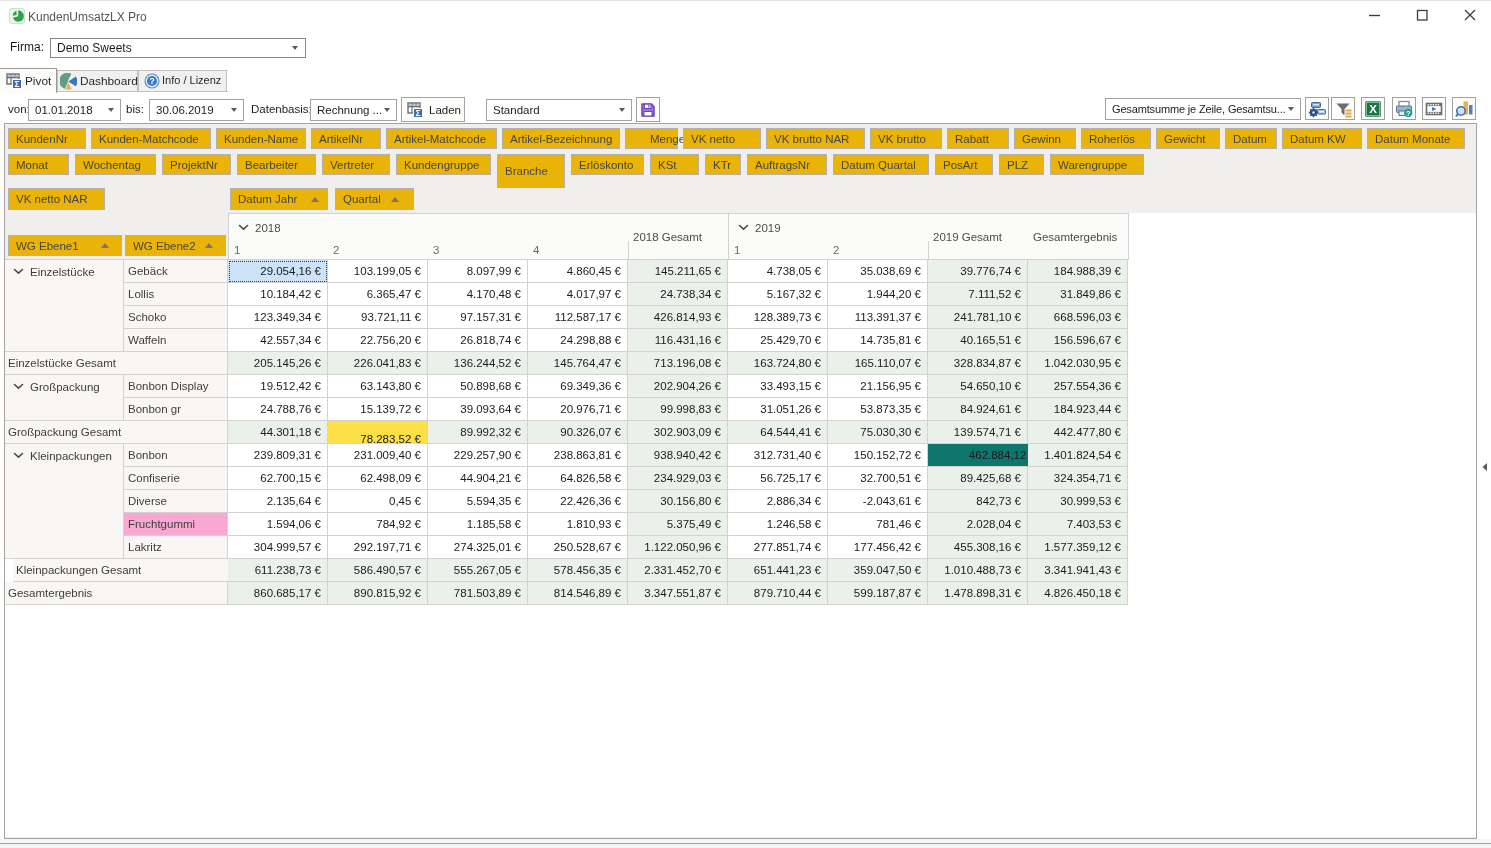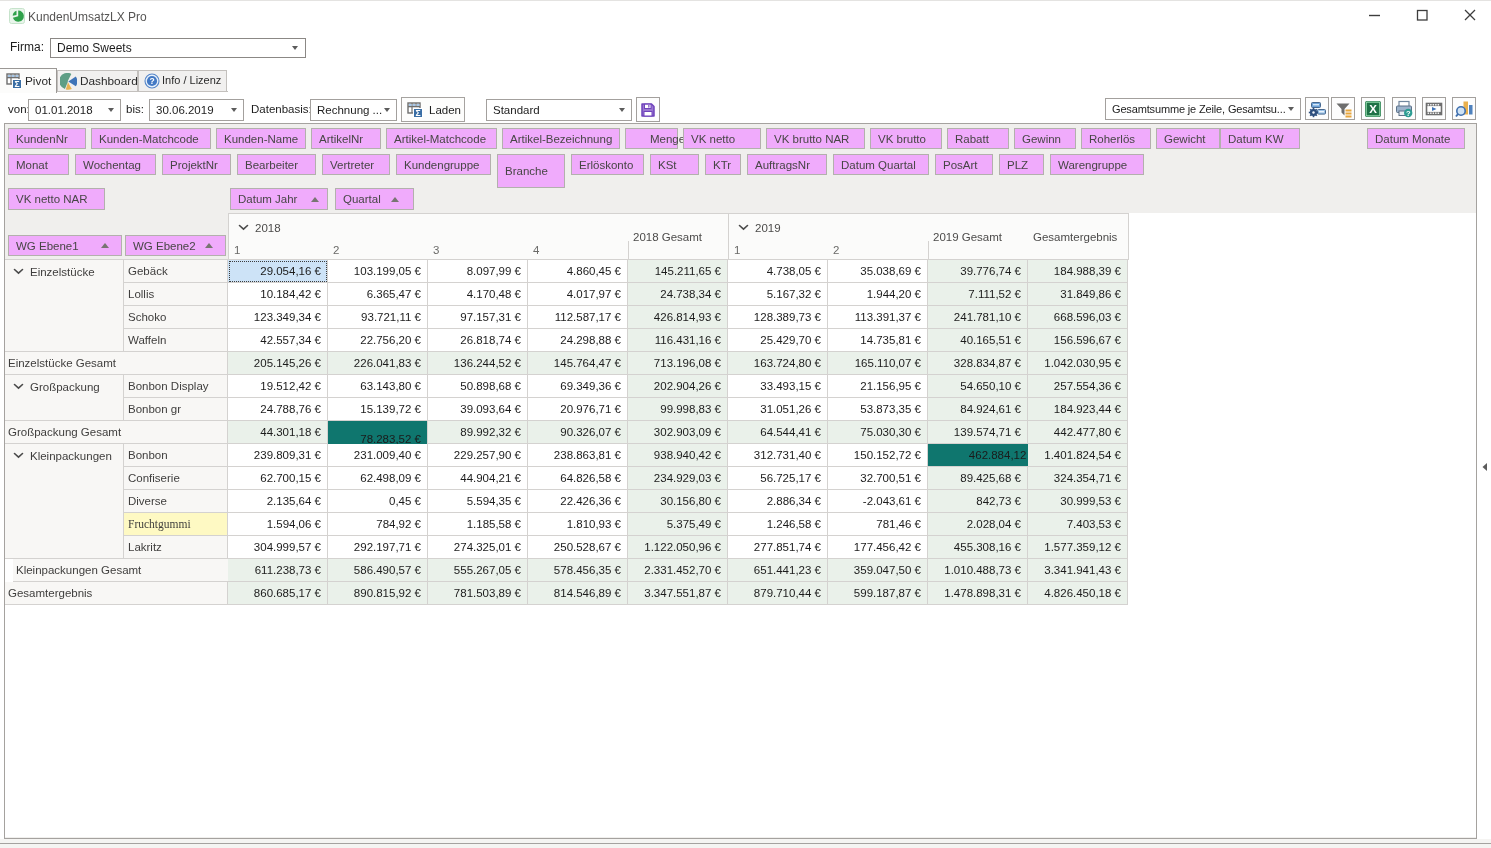--- a/index.html
+++ b/index.html
@@ -1,18 +1,18 @@
 <!DOCTYPE html>
 <html><head><meta charset="utf-8">
 <style>
 html,body{margin:0;padding:0;}
 body{width:1491px;height:848px;position:relative;overflow:hidden;background:#ffffff;
  font-family:"Liberation Sans",sans-serif;font-size:11.5px;color:#222;}
 .a{position:absolute;box-sizing:border-box;}
-.fb{position:absolute;box-sizing:border-box;background:#f0abfc;border:1px solid #b3b0ad;
+.fb{position:absolute;box-sizing:border-box;background:#eab308;border:1px solid #b3b0ad;
  color:#474645;display:flex;align-items:center;padding-left:7px;font-size:11.5px;}
 .cell{position:absolute;box-sizing:border-box;border-right:1px solid #d4d2d0;border-bottom:1px solid #d4d2d0;
  display:flex;align-items:center;font-size:11.5px;}
 .num{justify-content:flex-end;padding-right:6px;background:#fff;color:#1b1b1b;}
 .combo{position:absolute;box-sizing:border-box;background:#fff;border:1px solid #a3a09d;
  display:flex;align-items:center;padding-left:6px;color:#1d1d1d;font-size:11.5px;}
 .arr{position:absolute;width:0;height:0;border-left:3.5px solid transparent;
  border-right:3.5px solid transparent;border-top:4px solid #5c5c5c;}
 .lbl{position:absolute;color:#1d1d1d;font-size:11.5px;}
 .tri-up{display:inline-block;width:0;height:0;border-left:4.5px solid transparent;
@@ -184,21 +184,21 @@
 <div class="fb" style="left:502px;top:128px;width:118px;height:21px;">Artikel-Bezeichnung</div>
 <div class="fb" style="left:625px;top:128px;width:53px;height:21px;padding-left:24px;">Menge</div>
 <div class="fb" style="left:683px;top:128px;width:78px;height:21px;">VK netto</div>
 <div class="fb" style="left:766px;top:128px;width:99px;height:21px;">VK brutto NAR</div>
 <div class="fb" style="left:870px;top:128px;width:72px;height:21px;">VK brutto</div>
 <div class="fb" style="left:947px;top:128px;width:62px;height:21px;">Rabatt</div>
 <div class="fb" style="left:1014px;top:128px;width:62px;height:21px;">Gewinn</div>
 <div class="fb" style="left:1081px;top:128px;width:70px;height:21px;">Roherlös</div>
 <div class="fb" style="left:1156px;top:128px;width:64px;height:21px;">Gewicht</div>
 <div class="fb" style="left:1225px;top:128px;width:52px;height:21px;">Datum</div>
-<div class="fb" style="left:1220px;top:128px;width:80px;height:21px;">Datum KW</div>
+<div class="fb" style="left:1282px;top:128px;width:80px;height:21px;">Datum KW</div>
 <div class="fb" style="left:1367px;top:128px;width:98px;height:21px;">Datum Monate</div>
 <div class="fb" style="left:8px;top:154px;width:61px;height:21px;">Monat</div>
 <div class="fb" style="left:75px;top:154px;width:81px;height:21px;">Wochentag</div>
 <div class="fb" style="left:162px;top:154px;width:69px;height:21px;">ProjektNr</div>
 <div class="fb" style="left:237px;top:154px;width:79px;height:21px;">Bearbeiter</div>
 <div class="fb" style="left:322px;top:154px;width:68px;height:21px;">Vertreter</div>
 <div class="fb" style="left:396px;top:154px;width:95px;height:21px;">Kundengruppe</div>
 <div class="fb" style="left:497px;top:154px;width:68px;height:34px;">Branche</div>
 <div class="fb" style="left:571px;top:154px;width:73px;height:21px;">Erlöskonto</div>
 <div class="fb" style="left:650px;top:154px;width:49px;height:21px;">KSt</div>
@@ -251,21 +251,21 @@
 <div class="a" style="left:124px;top:283px;width:104px;height:23px;border-right:1px solid #d4d2d0;border-bottom:1px solid #d4d2d0;background:#f8f7f5;color:#3f3e3d;display:flex;padding-left:4px;align-items:center;">Lollis</div>
 <div class="a" style="left:124px;top:306px;width:104px;height:23px;border-right:1px solid #d4d2d0;border-bottom:1px solid #d4d2d0;background:#f8f7f5;color:#3f3e3d;display:flex;padding-left:4px;align-items:center;">Schoko</div>
 <div class="a" style="left:124px;top:329px;width:104px;height:23px;border-right:1px solid #d4d2d0;border-bottom:1px solid #d4d2d0;background:#f8f7f5;color:#3f3e3d;display:flex;padding-left:4px;align-items:center;">Waffeln</div>
 <div class="a" style="left:5px;top:352px;width:223px;height:23px;border-right:1px solid #d4d2d0;border-bottom:1px solid #d4d2d0;background:#f8f7f5;color:#3f3e3d;display:flex;padding-left:3px;align-items:center;">Einzelstücke Gesamt</div>
 <div class="a" style="left:124px;top:375px;width:104px;height:23px;border-right:1px solid #d4d2d0;border-bottom:1px solid #d4d2d0;background:#f8f7f5;color:#3f3e3d;display:flex;padding-left:4px;align-items:center;">Bonbon Display</div>
 <div class="a" style="left:124px;top:398px;width:104px;height:23px;border-right:1px solid #d4d2d0;border-bottom:1px solid #d4d2d0;background:#f8f7f5;color:#3f3e3d;display:flex;padding-left:4px;align-items:center;">Bonbon gr</div>
 <div class="a" style="left:5px;top:421px;width:223px;height:23px;border-right:1px solid #d4d2d0;border-bottom:1px solid #d4d2d0;background:#f8f7f5;color:#3f3e3d;display:flex;padding-left:3px;align-items:center;">Großpackung Gesamt</div>
 <div class="a" style="left:124px;top:444px;width:104px;height:23px;border-right:1px solid #d4d2d0;border-bottom:1px solid #d4d2d0;background:#f8f7f5;color:#3f3e3d;display:flex;padding-left:4px;align-items:center;">Bonbon</div>
 <div class="a" style="left:124px;top:467px;width:104px;height:23px;border-right:1px solid #d4d2d0;border-bottom:1px solid #d4d2d0;background:#f8f7f5;color:#3f3e3d;display:flex;padding-left:4px;align-items:center;">Confiserie</div>
 <div class="a" style="left:124px;top:490px;width:104px;height:23px;border-right:1px solid #d4d2d0;border-bottom:1px solid #d4d2d0;background:#f8f7f5;color:#3f3e3d;display:flex;padding-left:4px;align-items:center;">Diverse</div>
-<div class="a" style="left:124px;top:513px;width:104px;height:23px;border-right:1px solid #d4d2d0;border-bottom:1px solid #d4d2d0;background:#fef9c3;color:#3f3e3d;display:flex;padding-left:4px;align-items:center;font-family:Liberation Serif, serif;">Fruchtgummi</div>
+<div class="a" style="left:124px;top:513px;width:104px;height:23px;border-right:1px solid #d4d2d0;border-bottom:1px solid #d4d2d0;background:#f9a8d4;color:#3f3e3d;display:flex;padding-left:4px;align-items:center;">Fruchtgummi</div>
 <div class="a" style="left:124px;top:536px;width:104px;height:23px;border-right:1px solid #d4d2d0;border-bottom:1px solid #d4d2d0;background:#f8f7f5;color:#3f3e3d;display:flex;padding-left:4px;align-items:center;">Lakritz</div>
 <div class="a" style="left:13px;top:559px;width:223px;height:23px;border-right:1px solid #d4d2d0;border-bottom:1px solid #d4d2d0;background:#f8f7f5;color:#3f3e3d;display:flex;padding-left:3px;align-items:center;">Kleinpackungen Gesamt</div>
 <div class="a" style="left:5px;top:582px;width:223px;height:23px;border-right:1px solid #d4d2d0;border-bottom:1px solid #d4d2d0;background:#f8f7f5;color:#3f3e3d;display:flex;padding-left:3px;align-items:center;">Gesamtergebnis</div>
 <div class="cell num" style="left:228px;top:260px;width:100px;height:23px;background:#cde3f7;outline:1px dotted #3c3c3c;outline-offset:-2px;">29.054,16&nbsp;€</div>
 <div class="cell num" style="left:328px;top:260px;width:100px;height:23px;">103.199,05&nbsp;€</div>
 <div class="cell num" style="left:428px;top:260px;width:100px;height:23px;">8.097,99&nbsp;€</div>
 <div class="cell num" style="left:528px;top:260px;width:100px;height:23px;">4.860,45&nbsp;€</div>
 <div class="cell num" style="left:628px;top:260px;width:100px;height:23px;background:#eaf1ea;">145.211,65&nbsp;€</div>
 <div class="cell num" style="left:728px;top:260px;width:100px;height:23px;">4.738,05&nbsp;€</div>
 <div class="cell num" style="left:828px;top:260px;width:100px;height:23px;">35.038,69&nbsp;€</div>
@@ -319,21 +319,21 @@
 <div class="cell num" style="left:228px;top:398px;width:100px;height:23px;">24.788,76&nbsp;€</div>
 <div class="cell num" style="left:328px;top:398px;width:100px;height:23px;">15.139,72&nbsp;€</div>
 <div class="cell num" style="left:428px;top:398px;width:100px;height:23px;">39.093,64&nbsp;€</div>
 <div class="cell num" style="left:528px;top:398px;width:100px;height:23px;">20.976,71&nbsp;€</div>
 <div class="cell num" style="left:628px;top:398px;width:100px;height:23px;background:#eaf1ea;">99.998,83&nbsp;€</div>
 <div class="cell num" style="left:728px;top:398px;width:100px;height:23px;">31.051,26&nbsp;€</div>
 <div class="cell num" style="left:828px;top:398px;width:100px;height:23px;">53.873,35&nbsp;€</div>
 <div class="cell num" style="left:928px;top:398px;width:100px;height:23px;background:#eaf1ea;">84.924,61&nbsp;€</div>
 <div class="cell num" style="left:1028px;top:398px;width:100px;height:23px;background:#eaf1ea;">184.923,44&nbsp;€</div>
 <div class="cell num" style="left:228px;top:421px;width:100px;height:23px;background:#eaf1ea;">44.301,18&nbsp;€</div>
-<div class="cell num" style="left:328px;top:421px;width:100px;height:37px;background:#0f766e;">78.283,52&nbsp;€</div>
+<div class="cell num" style="left:328px;top:421px;width:100px;height:37px;background:#fde047;">78.283,52&nbsp;€</div>
 <div class="cell num" style="left:428px;top:421px;width:100px;height:23px;background:#eaf1ea;">89.992,32&nbsp;€</div>
 <div class="cell num" style="left:528px;top:421px;width:100px;height:23px;background:#eaf1ea;">90.326,07&nbsp;€</div>
 <div class="cell num" style="left:628px;top:421px;width:100px;height:23px;background:#eaf1ea;">302.903,09&nbsp;€</div>
 <div class="cell num" style="left:728px;top:421px;width:100px;height:23px;background:#eaf1ea;">64.544,41&nbsp;€</div>
 <div class="cell num" style="left:828px;top:421px;width:100px;height:23px;background:#eaf1ea;">75.030,30&nbsp;€</div>
 <div class="cell num" style="left:928px;top:421px;width:100px;height:23px;background:#eaf1ea;">139.574,71&nbsp;€</div>
 <div class="cell num" style="left:1028px;top:421px;width:100px;height:23px;background:#eaf1ea;">442.477,80&nbsp;€</div>
 <div class="cell num" style="left:228px;top:444px;width:100px;height:23px;">239.809,31&nbsp;€</div>
 <div class="cell num" style="left:328px;top:444px;width:100px;height:23px;">231.009,40&nbsp;€</div>
 <div class="cell num" style="left:428px;top:444px;width:100px;height:23px;">229.257,90&nbsp;€</div>

